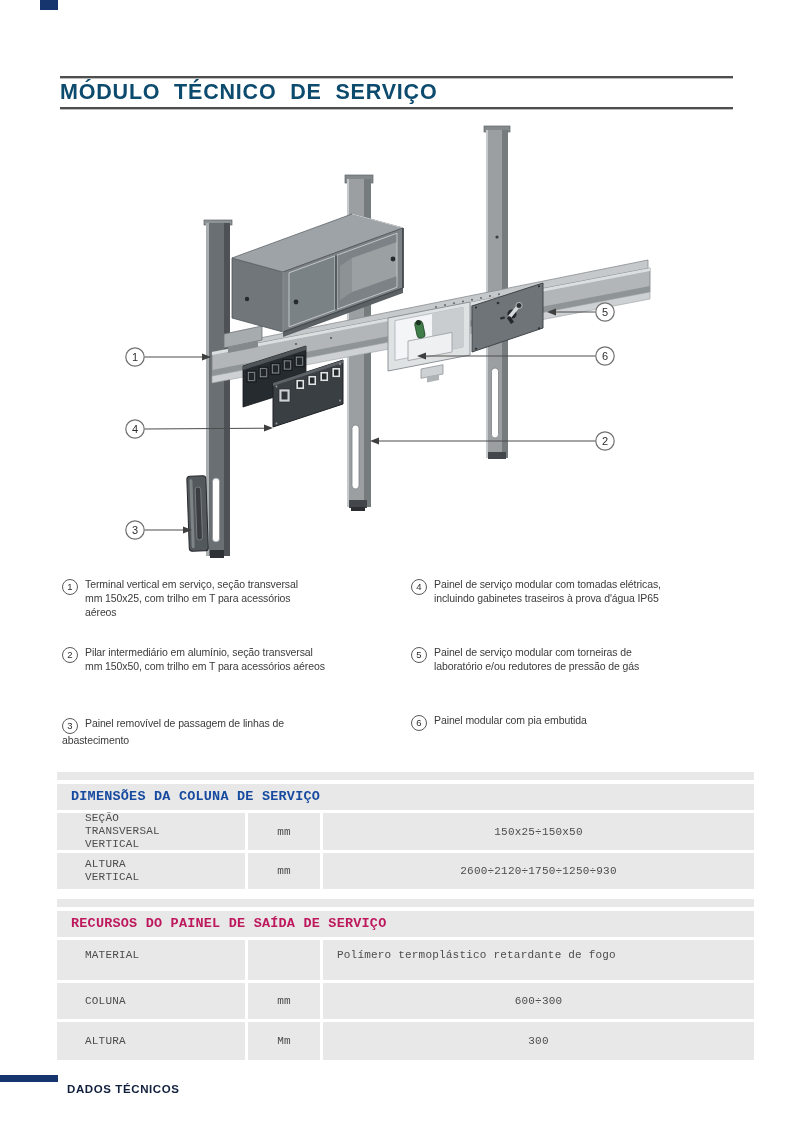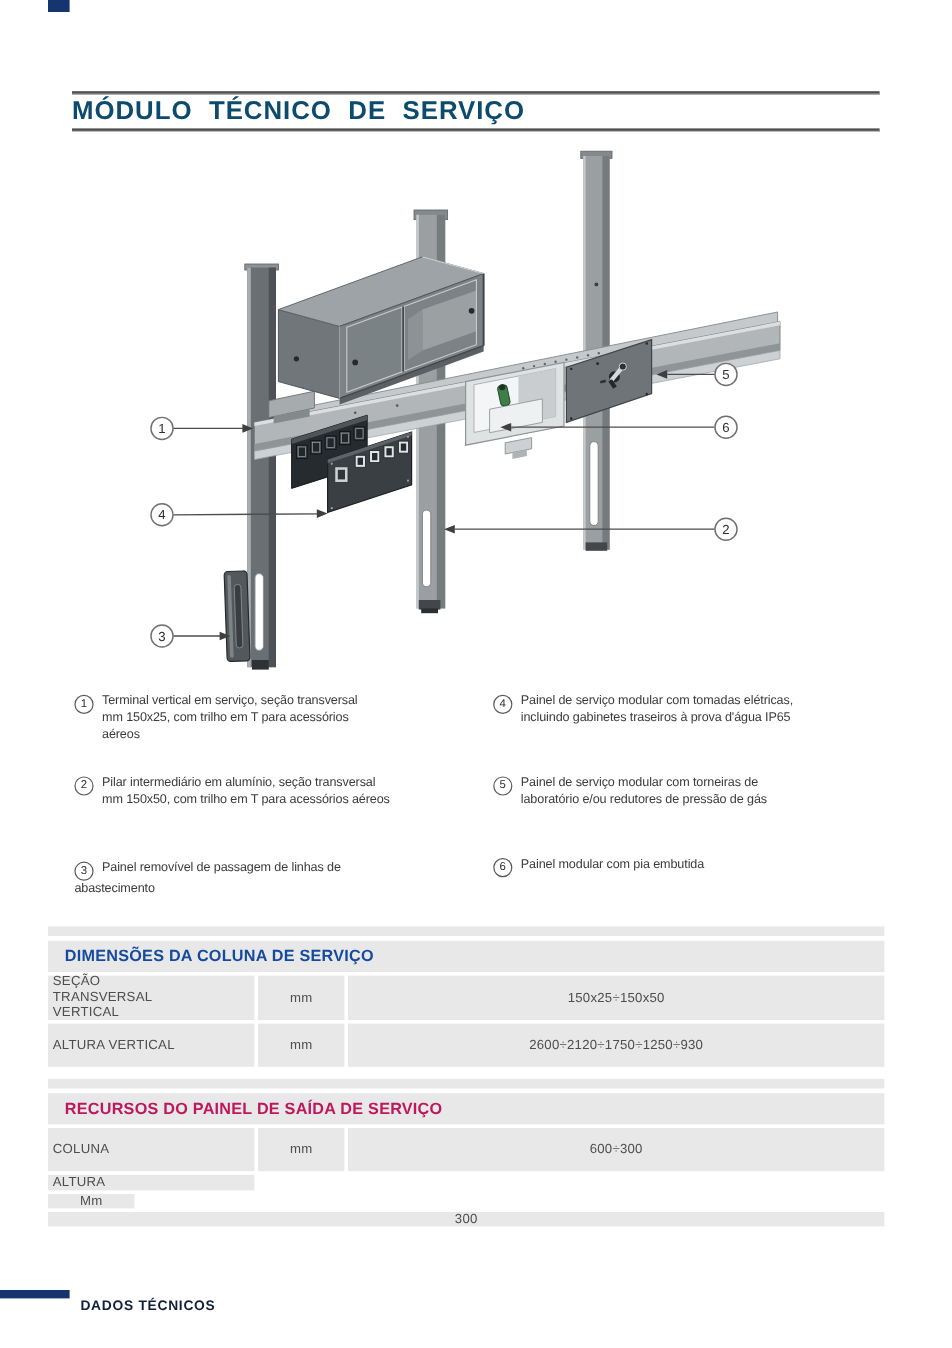--- a/index.html
+++ b/index.html
@@ -16,29 +16,29 @@
   .co-num{font-size:11px;fill:#2d2d2d;text-anchor:middle;font-family:"Liberation Sans","DejaVu Sans",sans-serif;}
   
   .legend-item{position:absolute;font-size:10.5px;line-height:13.8px;color:#3b3b3b;letter-spacing:-0.1px;
                display:flex;gap:7px;align-items:flex-start;}
   .legend-item-block{position:absolute;font-size:10.5px;line-height:13.8px;color:#3b3b3b;letter-spacing:-0.1px;}
   .lrow{display:flex;gap:7px;align-items:flex-start;}
   .lnum{flex:0 0 auto;display:inline-flex;width:14px;height:14px;border:1px solid #5a5a5a;border-radius:50%;
         align-items:center;justify-content:center;font-size:9.5px;color:#2e2e2e;margin-top:0.5px;
         letter-spacing:0;}
   
-  .ttable{position:absolute;left:40px;width:697px;}
+  .ttable{position:absolute;left:57px;width:697px;font-family:Liberation Mono, monospace;}
   .tstrip{height:8px;background:#e8e8e9;margin-bottom:4px;}
   .thead{height:26px;background:#e8e8e9;line-height:26px;padding-left:14px;font-weight:bold;
          font-size:13.5px;letter-spacing:0.2px;margin-bottom:3px;}
   .thead.blue1{color:#164a9e;}
   .thead.blue2{color:#be185d;}
   .trow{display:flex;gap:3px;margin-bottom:3px;}
   .tc{background:#e8e8e9;color:#4d4d4d;font-size:11px;display:flex;align-items:center;letter-spacing:0.2px;}
-  .c1{width:172px;padding-left:4px;padding-right:60px;box-sizing:border-box;line-height:13px;}
+  .c1{width:188px;padding-left:28px;padding-right:60px;box-sizing:border-box;line-height:13px;}
   .c2{width:72px;justify-content:center;}
   .c3{flex:1;justify-content:center;}
   .c3.leftal{justify-content:flex-start;padding-left:14px;}
   .trow.topal .tc{align-items:flex-start;padding-top:9px;}
   .trow.topal .c1{padding-top:9px;}
   
   .footer-bar{position:absolute;left:0;top:1075px;width:58px;height:7px;background:#16356f;}
   .footer-label{position:absolute;left:67px;top:1071px;font-size:11.5px;font-weight:bold;color:#101f3c;
                 letter-spacing:0.6px;margin-top:12px;}
 </style>
@@ -301,26 +301,31 @@
   <div class="trow" style="height:36px;border-radius:13px;">
     <div class="tc c1">ALTURA VERTICAL</div>
     <div class="tc c2">mm</div>
     <div class="tc c3">2600÷2120÷1750÷1250÷930</div>
   </div>
 </div>
 
 <div class="ttable" style="top:899px;">
   <div class="tstrip"></div>
   <div class="thead blue2">RECURSOS DO PAINEL DE SAÍDA DE SERVIÇO</div>
+  <div class="trow topal" style="height:40px;">
+    <div class="tc c1">MATERIAL</div>
+    <div class="tc c2"></div>
+    <div class="tc c3 leftal">Polímero termoplástico retardante de fogo</div>
+  </div>
   <div class="trow" style="height:36px;">
     <div class="tc c1">COLUNA</div>
     <div class="tc c2">mm</div>
     <div class="tc c3">600÷300</div>
   </div>
-  <div class="trow" style="height:38px;flex-direction:column;">
+  <div class="trow" style="height:38px;">
     <div class="tc c1">ALTURA</div>
     <div class="tc c2">Mm</div>
     <div class="tc c3">300</div>
   </div>
 </div>
 
 <div class="footer-bar"></div>
 <div class="footer-label">DADOS  TÉCNICOS</div>
 
 </body></html>

